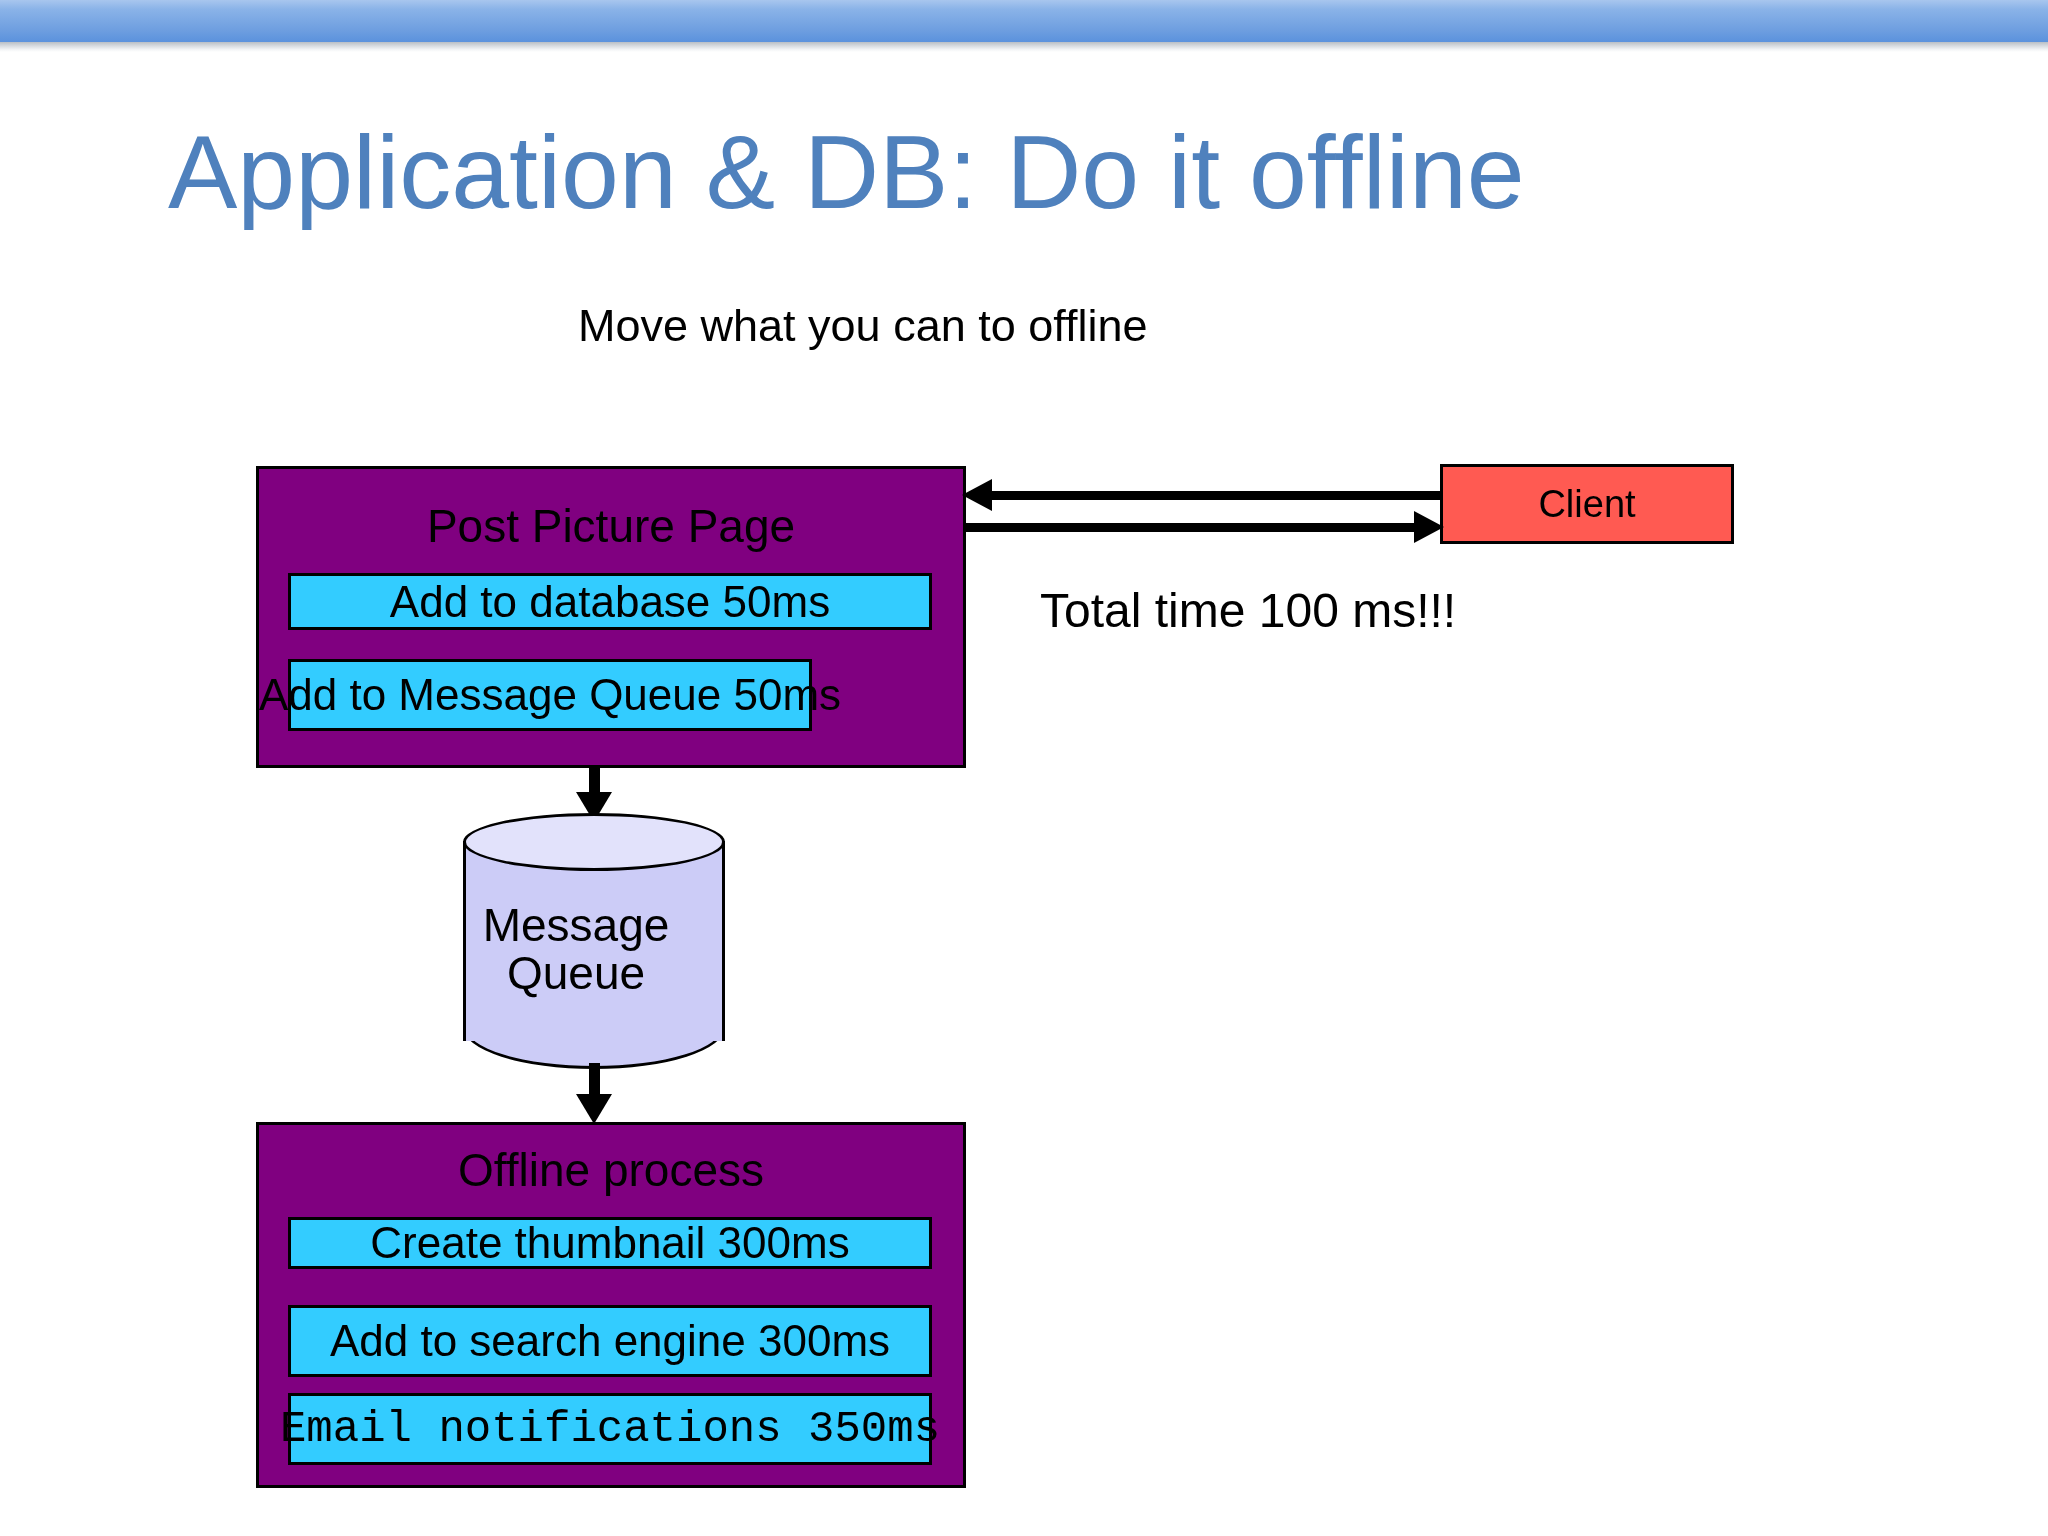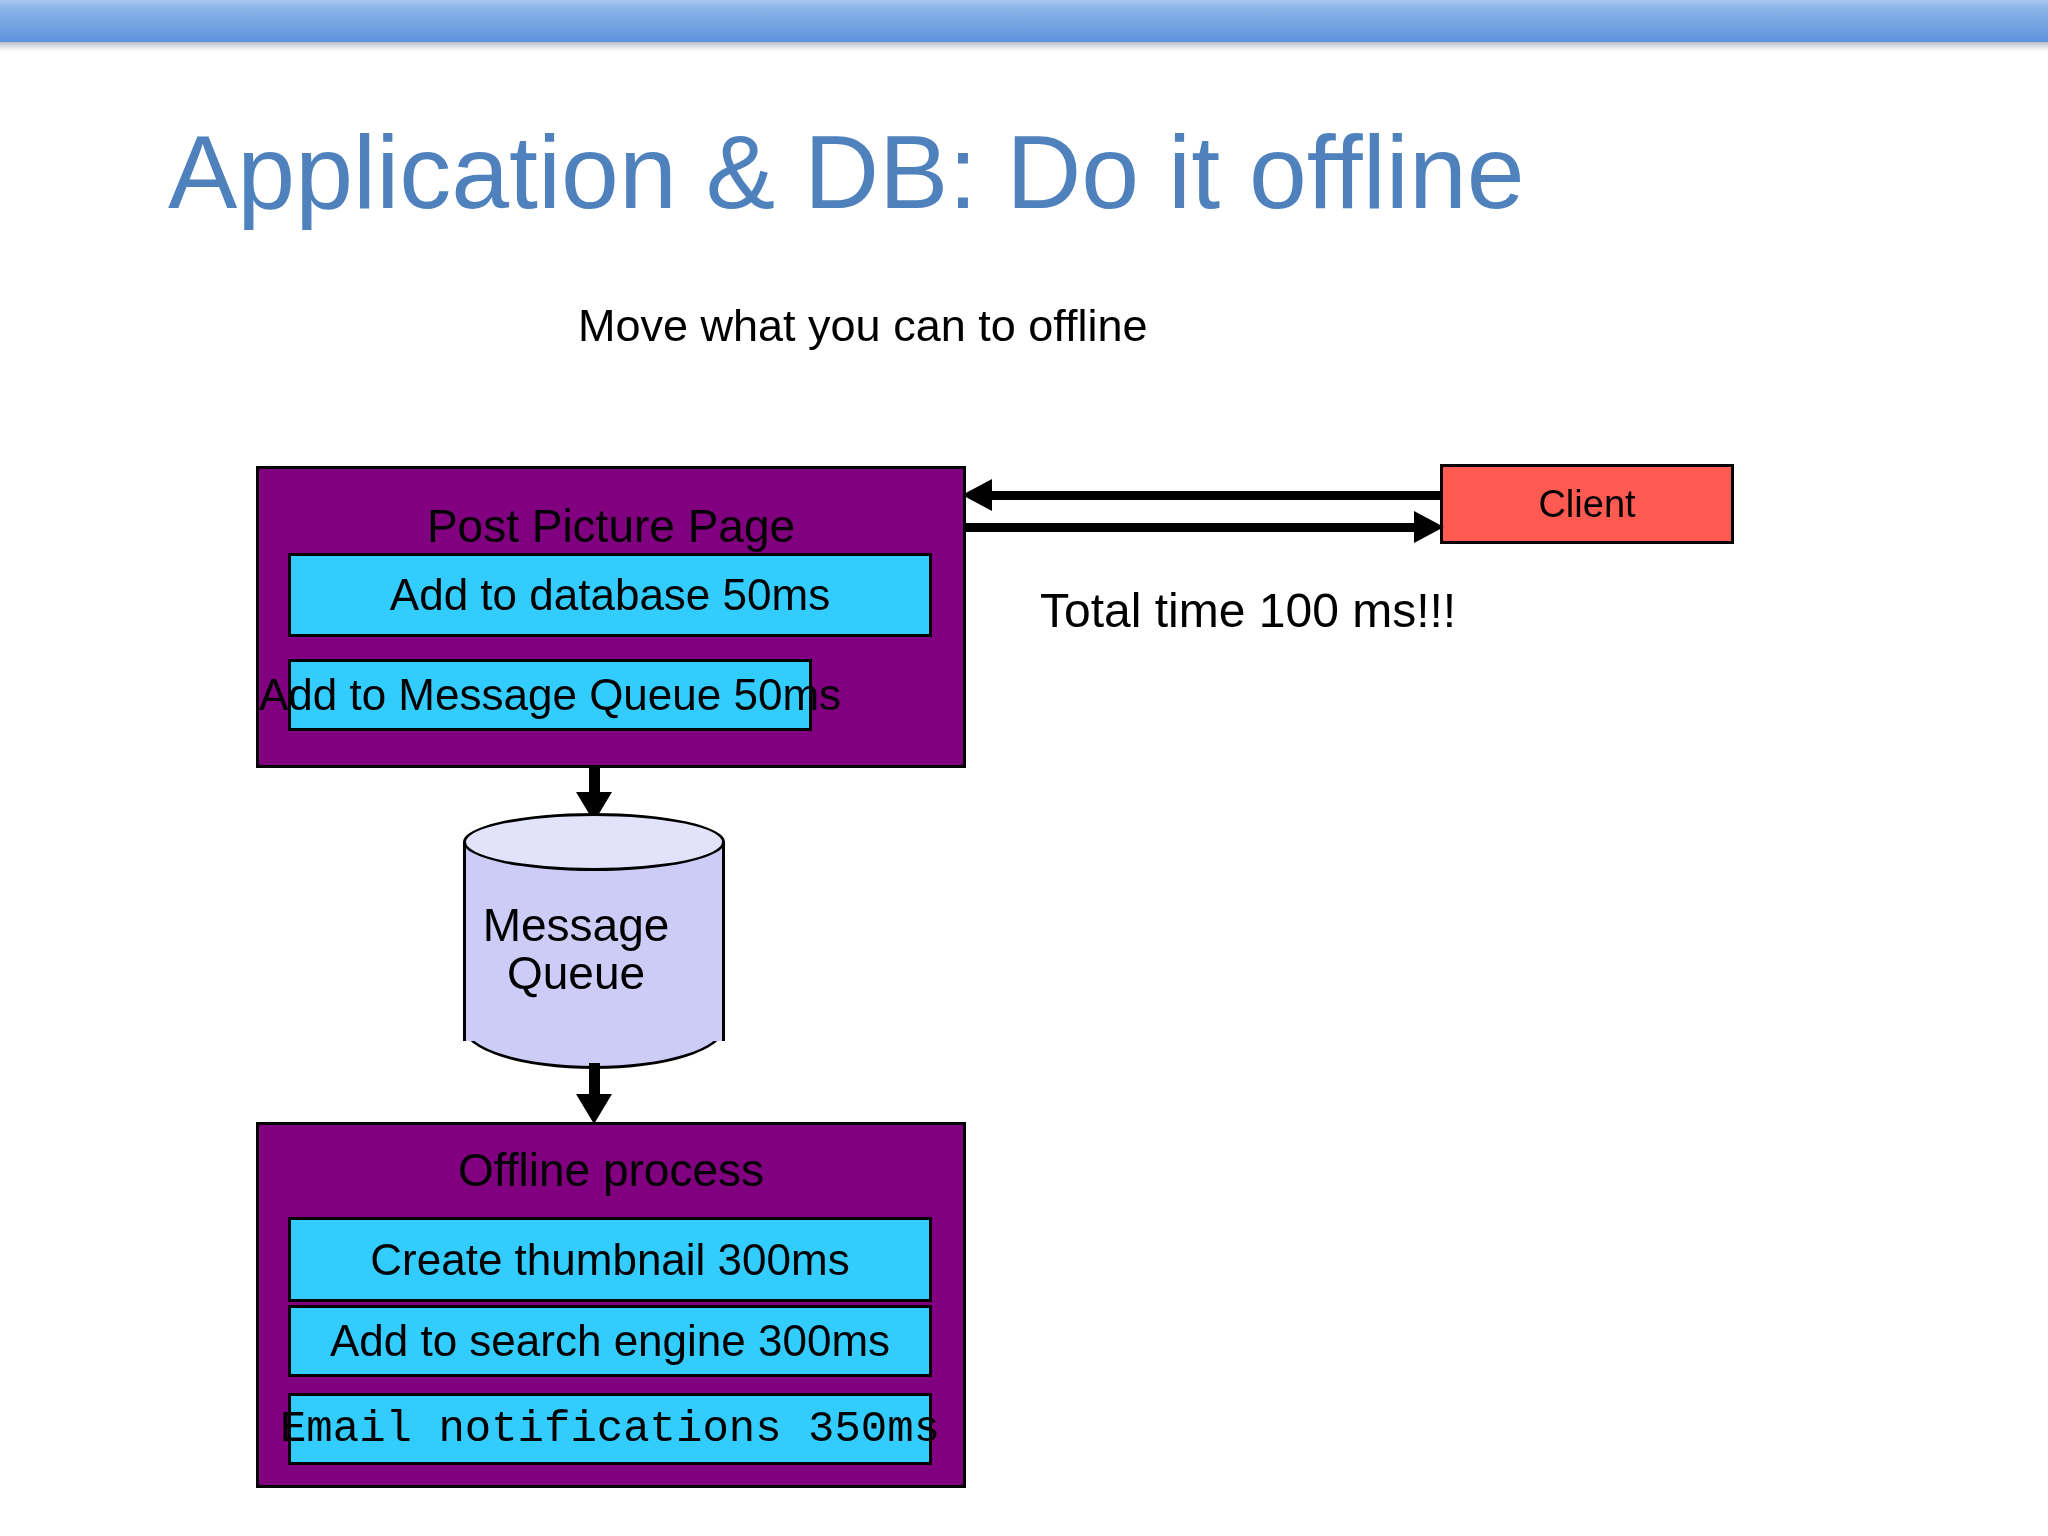--- a/index.html
+++ b/index.html
@@ -208,21 +208,21 @@
 
 <div id="top-banner"></div>
 <div id="top-banner-shadow"></div>
 
 <div id="slide-title">Application &amp; DB: Do it offline</div>
 
 <div id="slide-subtitle">Move what you can to offline</div>
 
 <div class="group-box" id="post-picture-page">
   <div class="group-title" style="top:18px;margin-top:12px;">Post Picture Page</div>
-  <div class="step-box" style="left:29px; top:84px; width:644px; height:84px;">Add to database 50ms</div>
+  <div class="step-box" style="left:29px; top:104px; width:644px; height:57px;">Add to database 50ms</div>
   <div class="step-box" style="left:29px; top:190px; width:524px; height:72px;">Add to Message Queue 50ms</div>
 </div>
 
 <div id="client-box">Client</div>
 
 <div class="h-line" id="arrow-client-to-page-line"></div>
 <div class="arrowhead-left" id="arrow-client-to-page-head"></div>
 
 <div class="h-line" id="arrow-page-to-client-line"></div>
 <div class="arrowhead-right" id="arrow-page-to-client-head"></div>
@@ -240,16 +240,16 @@
     <div>Message</div>
     <div>Queue</div>
   </div>
 </div>
 
 <div class="v-line" id="arrow-mq-to-offline-line"></div>
 <div class="arrowhead-down" id="arrow-mq-to-offline-head"></div>
 
 <div class="group-box" id="offline-process">
   <div class="group-title" style="top:18px;">Offline process</div>
-  <div class="step-box" style="left:29px; top:92px; width:644px; height:85px;">Create thumbnail 300ms</div>
+  <div class="step-box" style="left:29px; top:92px; width:644px; height:52px;">Create thumbnail 300ms</div>
   <div class="step-box" style="left:29px; top:180px; width:644px; height:72px;">Add to search engine 300ms</div>
   <div class="step-box" style="left:29px; top:268px; width:644px; height:72px;font-family:Liberation Mono, monospace;">Email notifications 350ms</div>
 </div>
 
 </body></html>

